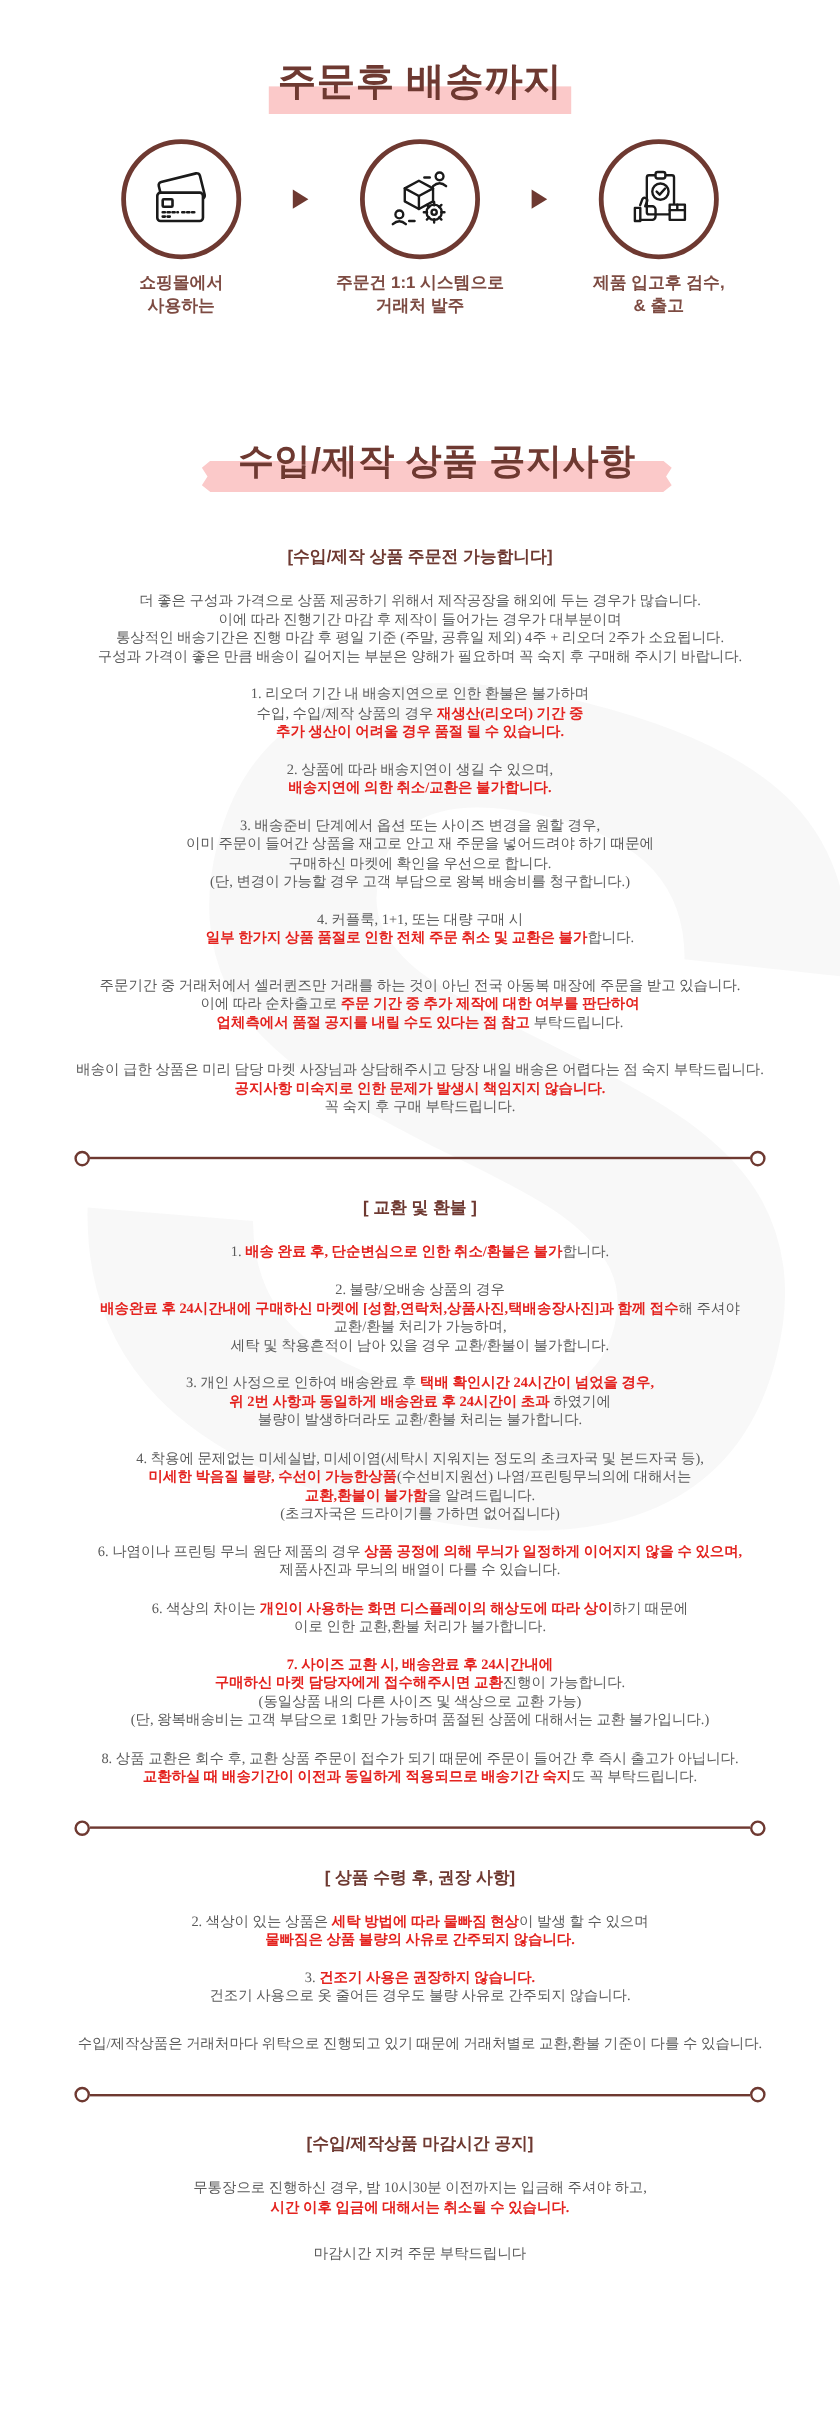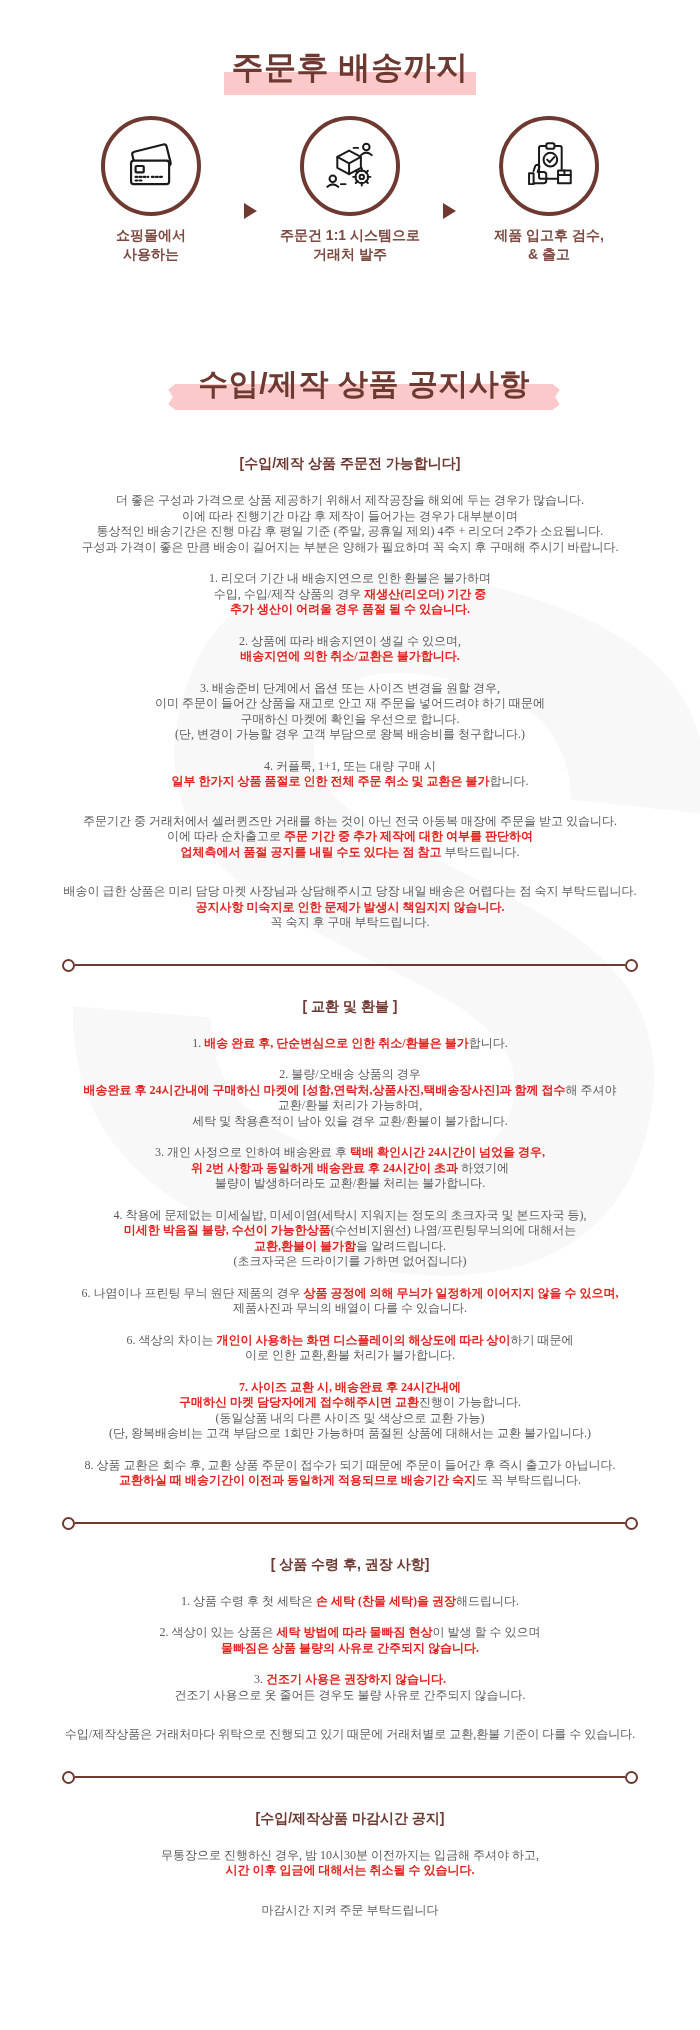--- a/index.html
+++ b/index.html
@@ -31,21 +31,21 @@
   .band-2{
     left:-30px;right:-30px;bottom:-5px;height:26px;
     clip-path:polygon(0 22%,1.8% 0,98.2% 0,100% 22%,98.8% 50%,100% 78%,98.2% 100%,1.8% 100%,0 78%,1.2% 50%);
   }
   .big-title{
     position:relative;z-index:1;margin:0;
     font-size:32px;font-weight:800;color:var(--brown);letter-spacing:0.5px;
   }
 
   
-  .steps{display:flex;justify-content:center;align-items:center;margin-top:26px;}
+  .steps{display:flex;justify-content:center;align-items:flex-start;margin-top:26px;}
   .step{width:186px;display:flex;flex-direction:column;align-items:center;}
   .circle{
     width:92px;height:92px;border:4px solid var(--brown);border-radius:50%;
     background:#fff;display:flex;align-items:center;justify-content:center;
   }
   .circle svg{display:block;}
   .step-label{margin-top:10px;font-size:14px;line-height:19px;color:var(--label);font-weight:600;}
   .arrow{
     width:0;height:0;margin-top:42px;
     border-left:13px solid var(--brown);
@@ -182,21 +182,20 @@
 
     <div class="divider">
       <span class="dot"></span>
       <span class="line"></span>
       <span class="dot"></span>
     </div>
 
     
     <div class="notice-section" style="margin-top:0;">
       <h3 class="section-header">[ 상품 수령 후, 권장 사항]</h3>
-      <p class="block"><span>1. 상품 수령 후 첫 세탁은 </span><span class="c-r">손 세탁 (찬물 세탁)을 권장</span><span>해드립니다.</span></p>
       <p class="block"><span>2. 색상이 있는 상품은 </span><span class="c-r">세탁 방법에 따라 물빠짐 현상</span><span>이 발생 할 수 있으며</span><br><span class="c-r">물빠짐은 상품 불량의 사유로 간주되지 않습니다.</span></p>
       <p class="block"><span>3. </span><span class="c-r">건조기 사용은 권장하지 않습니다.</span><br><span>건조기 사용으로 옷 줄어든 경우도 불량 사유로 간주되지 않습니다.</span></p>
       <p class="block gap-lg"><span>수입/제작상품은 거래처마다 위탁으로 진행되고 있기 때문에 거래처별로 교환,환불 기준이 다를 수 있습니다.</span></p>
     </div>
 
     <div class="divider">
       <span class="dot"></span>
       <span class="line"></span>
       <span class="dot"></span>
     </div>

